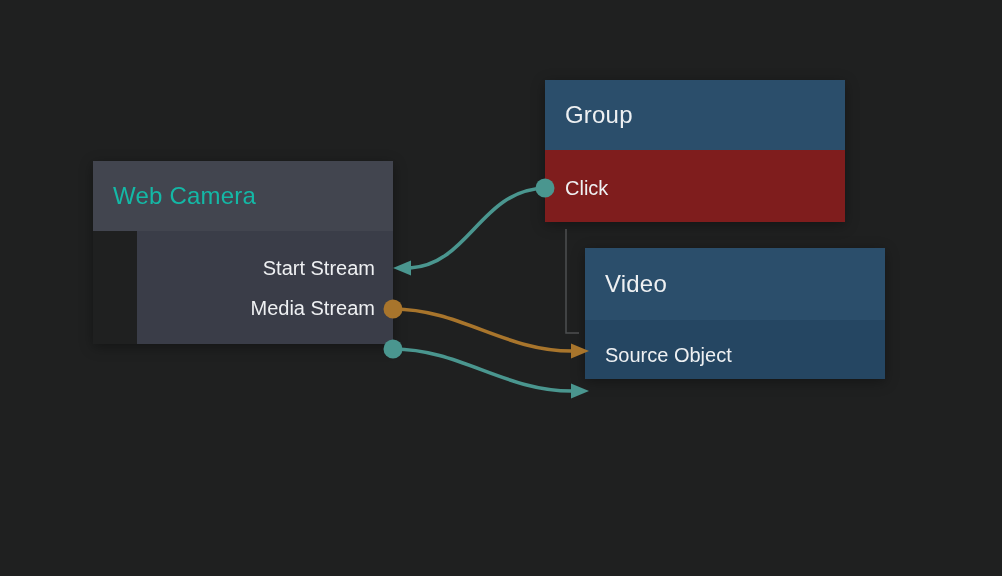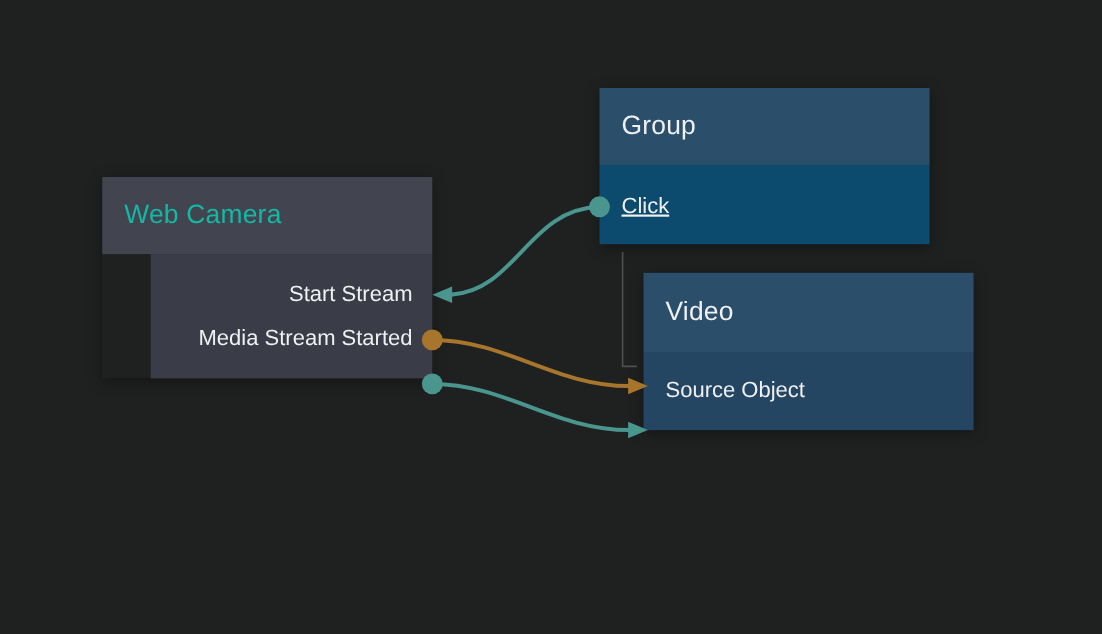--- a/index.html
+++ b/index.html
@@ -39,21 +39,21 @@
   .port-row.align-right { justify-content: flex-end; padding-right: 18px; }
   .port-row.align-left  { justify-content: flex-start; padding-left: 20px; }
 
   
   #node-web-camera { left: 93px;  top: 161px; }
   #node-group      { left: 545px; top: 80px;  }
   #node-video      { left: 585px; top: 248px; }
   #node-web-camera .node-body { padding: 17px 0 16px 18px; margin-left: 44px; }
   #node-group .node-body      { padding: 18px 0 14px 0; }
   #node-video .node-header    { height: 72px; }
-  #node-video .node-body      { padding: 15px 0 16px 0; }
+  #node-video .node-body      { padding: 15px 0 4px 0; }
 
   
   svg.wires {
     position: absolute;
     left: 0; top: 0;
     width: 1002px; height: 576px;
     pointer-events: none;
   }
   svg.wires .wire { fill: none; stroke-width: 3.6px; stroke-linecap: round; }
   svg.wires .group-link { fill: none; stroke-width: 1.5px; }
@@ -65,30 +65,30 @@
 
   <div class="node" id="node-web-camera">
     <div class="node-header" style="background-color: rgb(66, 69, 79); color: #14b8a6;">
       <span>Web Camera</span>
     </div>
     <div class="node-body" style="background-color: rgb(58, 61, 72); color: rgb(238, 240, 242);">
       <div class="port-row align-right">
         <span>Start Stream</span>
       </div>
       <div class="port-row align-right">
-        <span>Media Stream Started</span>
+        <span>Media Stream</span>
       </div>
     </div>
   </div>
 
   <div class="node" id="node-group">
     <div class="node-header" style="background-color: rgb(43, 78, 107); color: rgb(238, 240, 242);">
       <span>Group</span>
     </div>
-    <div class="node-body" style="background-color: #0c4a6e; color: rgb(238, 240, 242); text-decoration: underline;">
+    <div class="node-body" style="background-color: #7f1d1d; color: rgb(238, 240, 242);">
       <div class="port-row align-left">
         <span>Click</span>
       </div>
     </div>
   </div>
 
   <div class="node" id="node-video">
     <div class="node-header" style="background-color: rgb(43, 78, 107); color: rgb(238, 240, 242);">
       <span>Video</span>
     </div>

